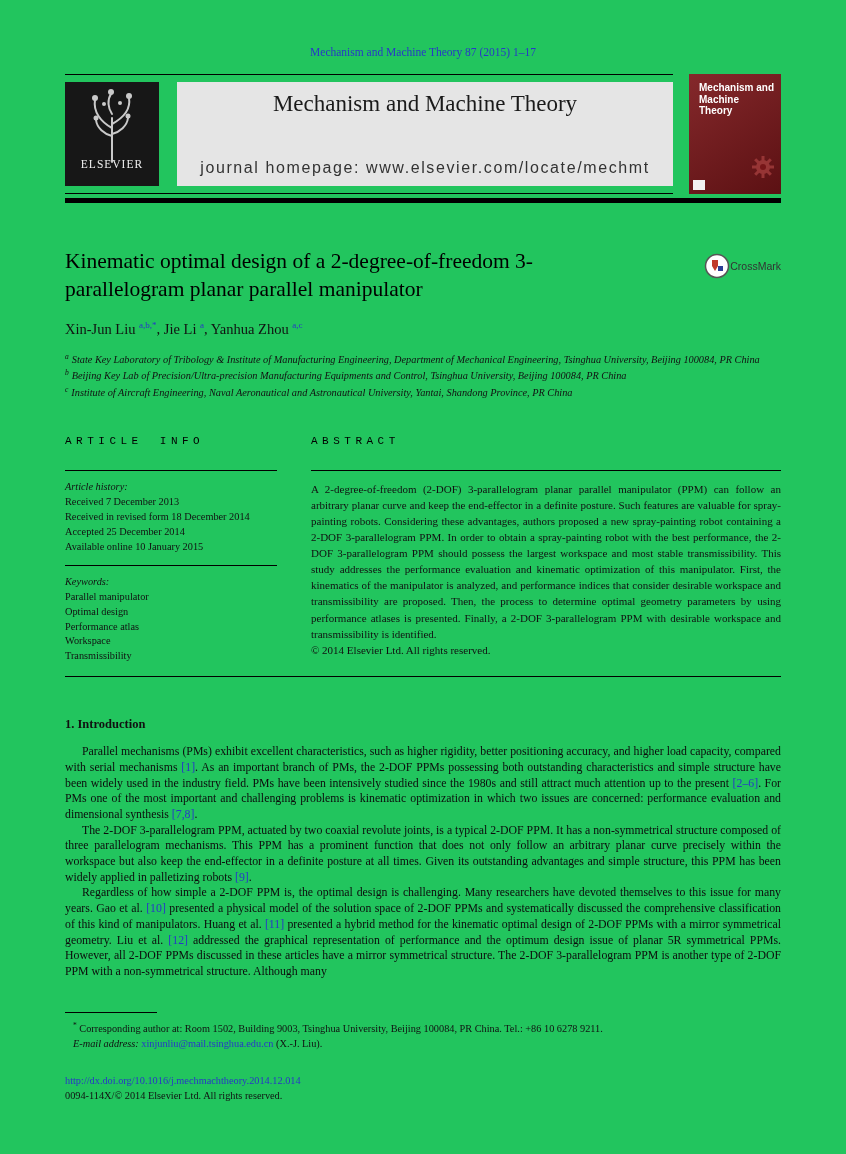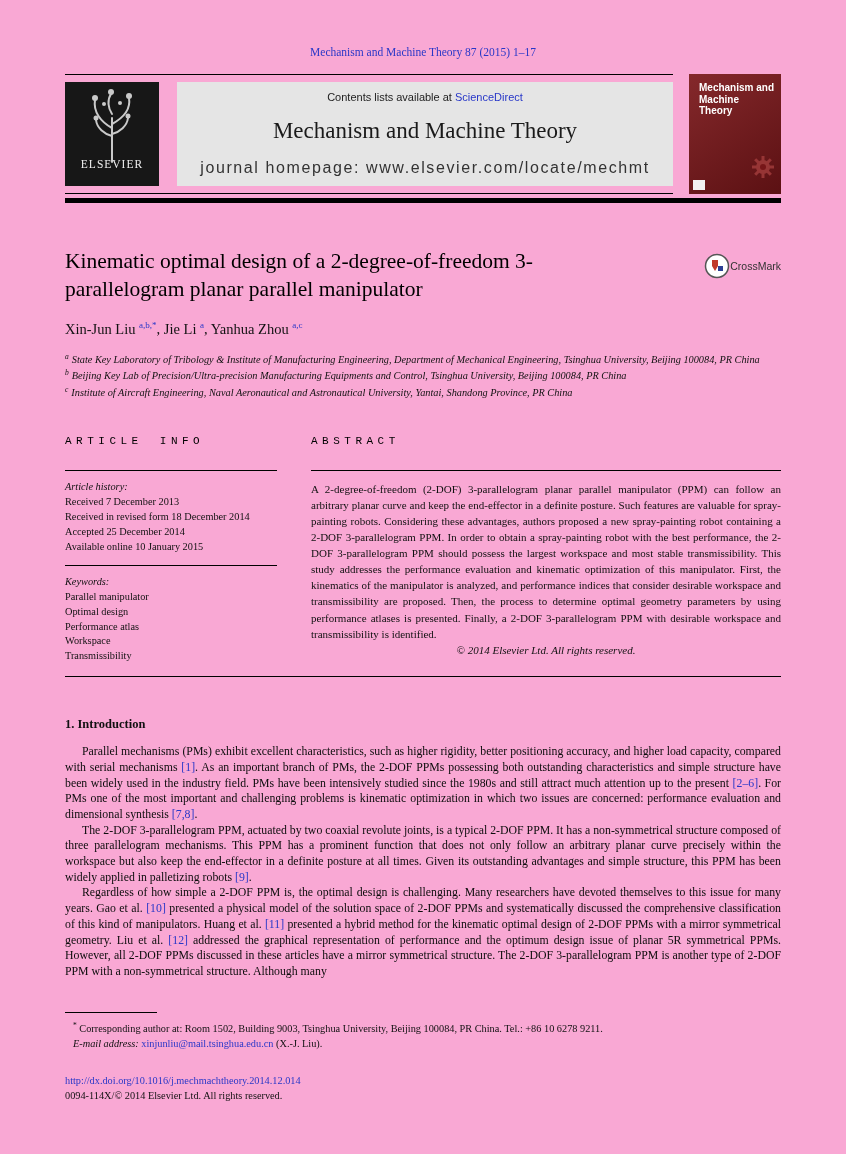--- a/index.html
+++ b/index.html
@@ -6,21 +6,21 @@
     --link:#2837c8;
     --bar:#000000;
     --banner-bg:#e5e5e5;
     --cover-bg:#7a1619;
     --logo-bg:#171717;
   }
   *{margin:0;padding:0;box-sizing:border-box;}
   html,body{background:#888;}
   body{display:flex;justify-content:center;}
   .page{
-    width:846px;min-height:1154px;background:#f9a8d4;
+    width:846px;min-height:1154px;background:#22c55e;
     font-family:"Liberation Serif", serif;color:#111;
     padding:46px 65px 30px 65px;position:relative;
   }
   .masthead{
     text-align:center;font-size:11.5px;color:var(--link);
     margin-bottom:16px;cursor:pointer;
   }
   
   .banner{display:flex;align-items:stretch;}
   .banner-main{
@@ -92,21 +92,21 @@
   }
   .history-block{
     padding:9px 0 10px 0;border-bottom:1px solid #000;
     font-size:10.3px;line-height:1.45;
   }
   .keywords-block{padding-top:9px;font-size:10.3px;line-height:1.45;}
   .label-italic{font-style:italic;}
   .abstract-text{
     margin-top:10px;font-size:11px;line-height:1.46;text-align:justify;
   }
-  .abstract-copyright{text-align:center;font-size:11px;margin-top:2px;font-style:italic;}
+  .abstract-copyright{text-align:left;font-size:11px;margin-top:2px;}
   
   h2.section-heading{font-size:12.5px;margin-top:40px;font-weight:bold;}
   .body-para{
     font-size:11.8px;line-height:1.33;text-align:justify;text-indent:17px;
     margin-top:0;color:#0c0c0c;
   }
   .body-para:first-of-type{margin-top:12px;}
   .cite{color:var(--link);cursor:pointer;}
   
   .footnote{margin-top:32px;}
@@ -142,23 +142,20 @@
             <circle cx="40" cy="8" r="3"></circle>
               <circle cx="25" cy="34" r="2.5"></circle>
             <circle cx="57" cy="32" r="2.5"></circle>
               <circle cx="33" cy="20" r="2"></circle>
             <circle cx="49" cy="19" r="2"></circle>
           </g>
         </svg>
         <div class="elsevier-text">ELSEVIER</div>
       </div>
       <div class="banner-center">
-        <div class="contents-line">
-          <span>Contents lists available at </span><a class="link">ScienceDirect</a>
-        </div>
         <div class="journal-title">Mechanism and Machine Theory</div>
         <div class="homepage-line">journal homepage: www.elsevier.com/locate/mechmt</div>
       </div>
     </div>
     <div class="cover">
       <div class="cover-title">Mechanism and Machine Theory</div>
       <svg class="cover-gear" width="26" height="26" viewBox="0 0 26 26">
         <g fill="#a03b3b">
           <circle cx="13" cy="13" r="7"></circle>
           <g stroke="#a03b3b" stroke-width="3">

